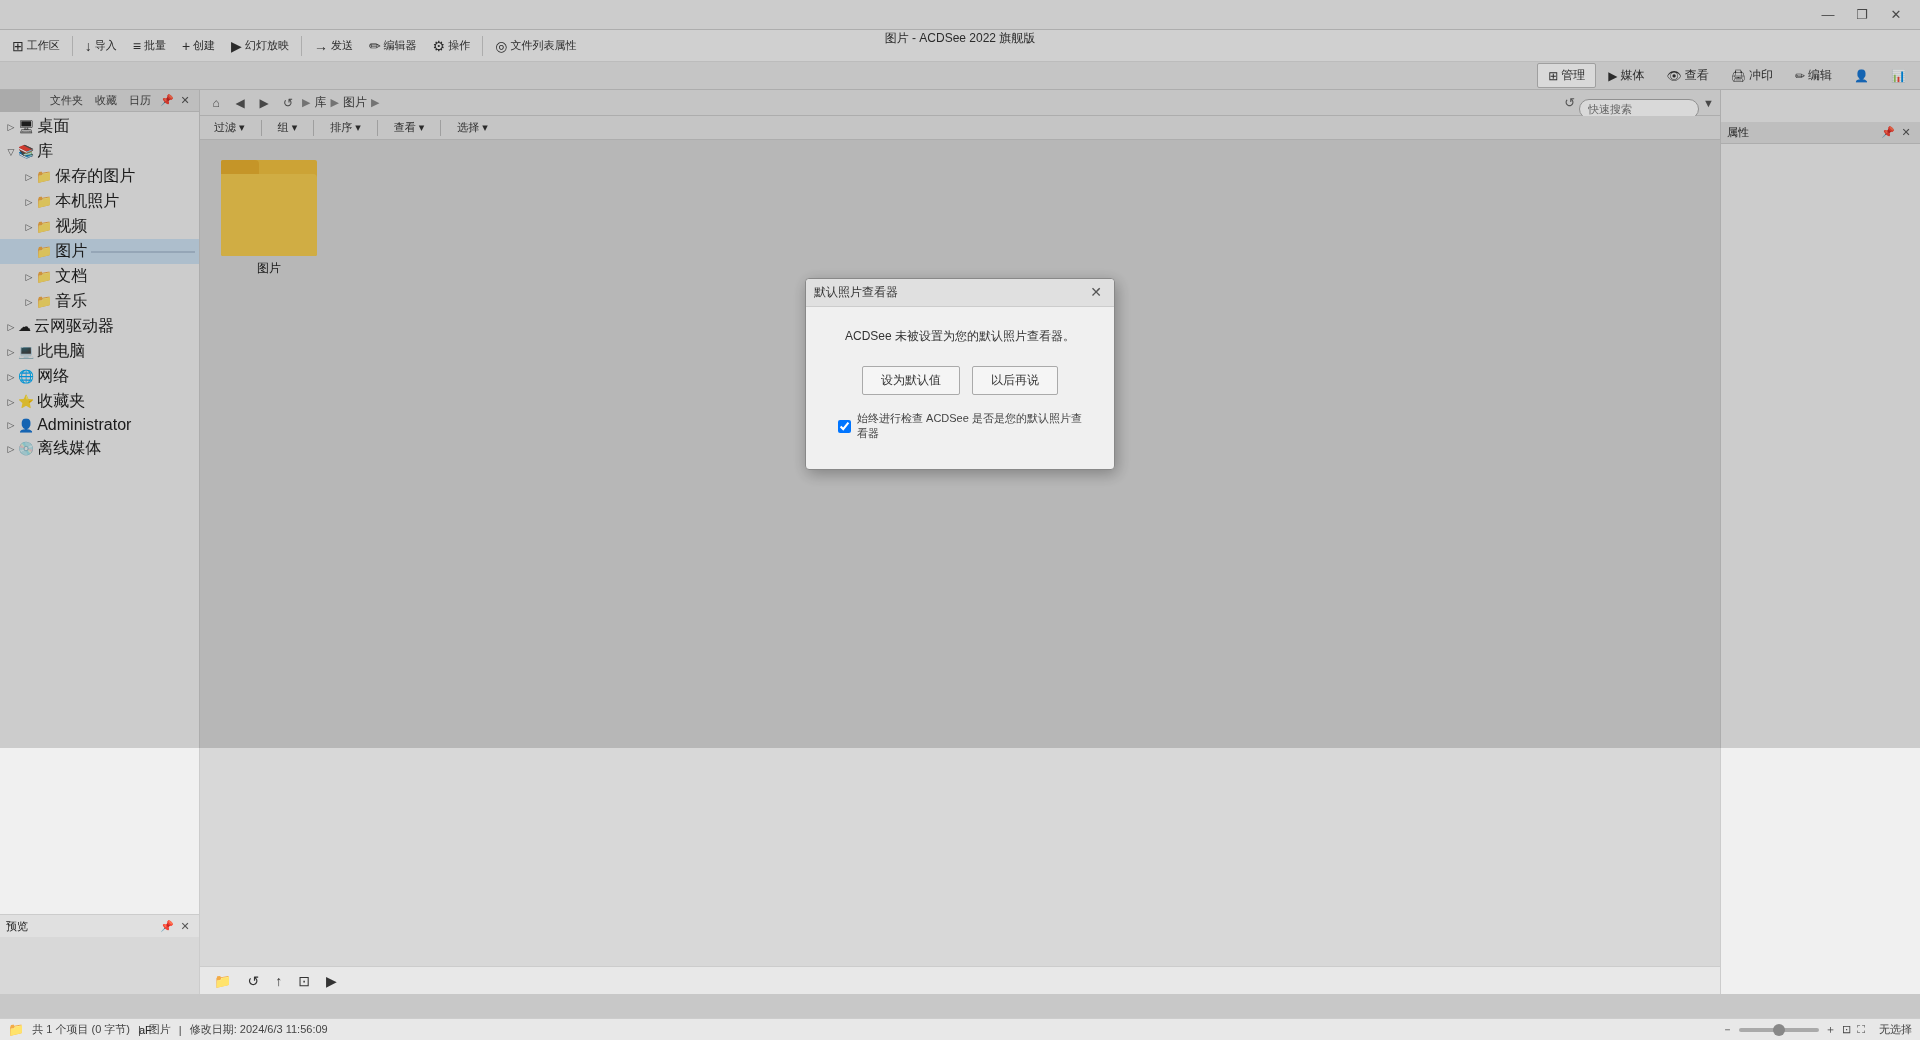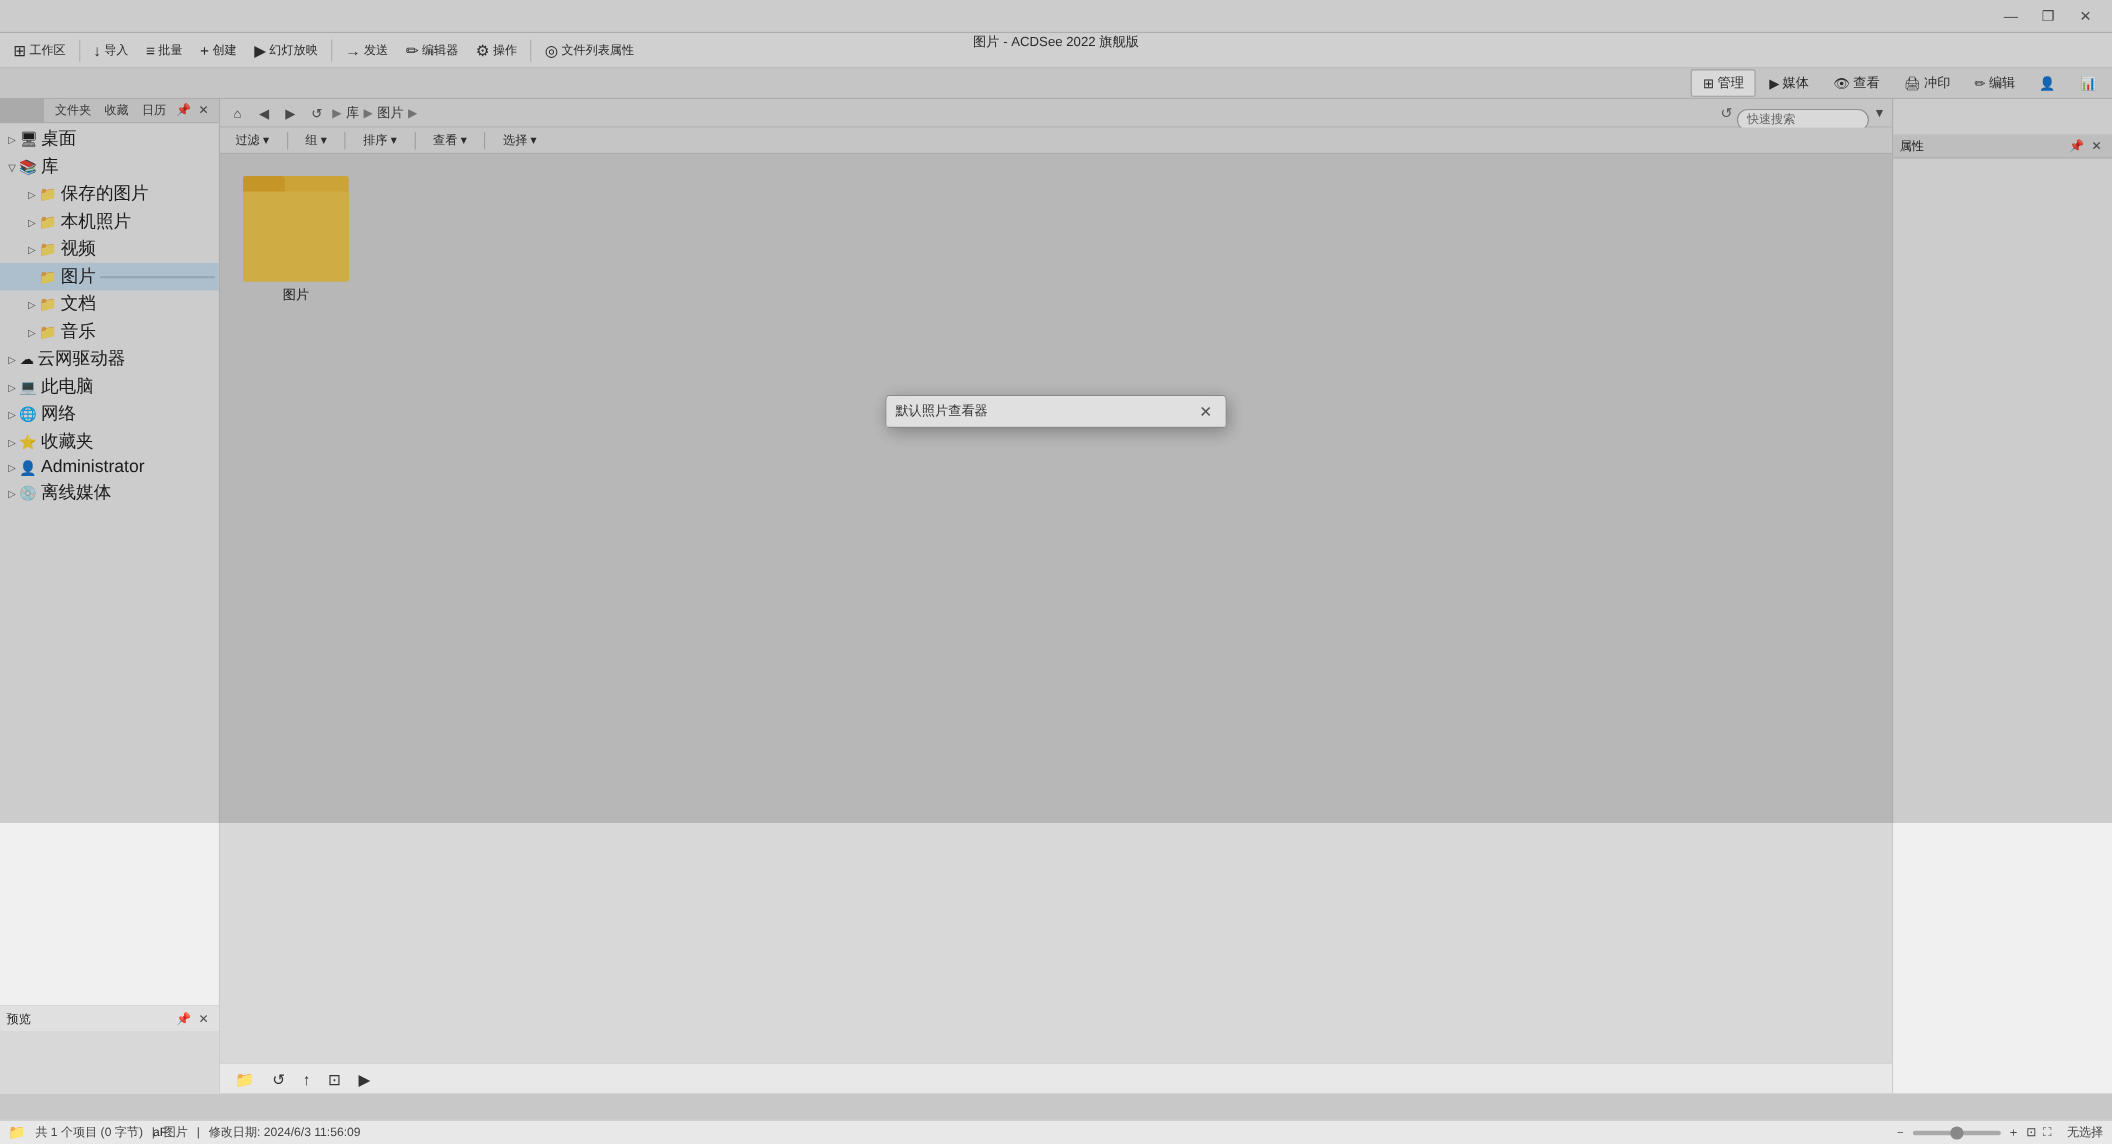--- a/index.html
+++ b/index.html
@@ -780,16 +780,27 @@
     </div>
     <span style="position:absolute;left:139px;font-size:11px;color:#222;">aF</span>
   </div>
 
   <div id="modal-overlay">
     <div id="modal-dialog">
       <div id="modal-titlebar">
         <span id="modal-title">默认照片查看器</span>
         <button id="modal-close">✕</button>
       </div>
+      <div id="modal-body">
+        <div id="modal-message">ACDSee 未被设置为您的默认照片查看器。</div>
+        <div id="modal-buttons">
+          <button class="modal-btn">设为默认值</button>
+          <button class="modal-btn">以后再说</button>
+        </div>
+        <div id="modal-footer">
+          <input type="checkbox" id="modal-checkbox" checked="" style="">
+          <label for="modal-checkbox">始终进行检查 ACDSee 是否是您的默认照片查看器</label>
+        </div>
+      </div>
     </div>
   </div>
 
 </div>
 
 </body></html>

